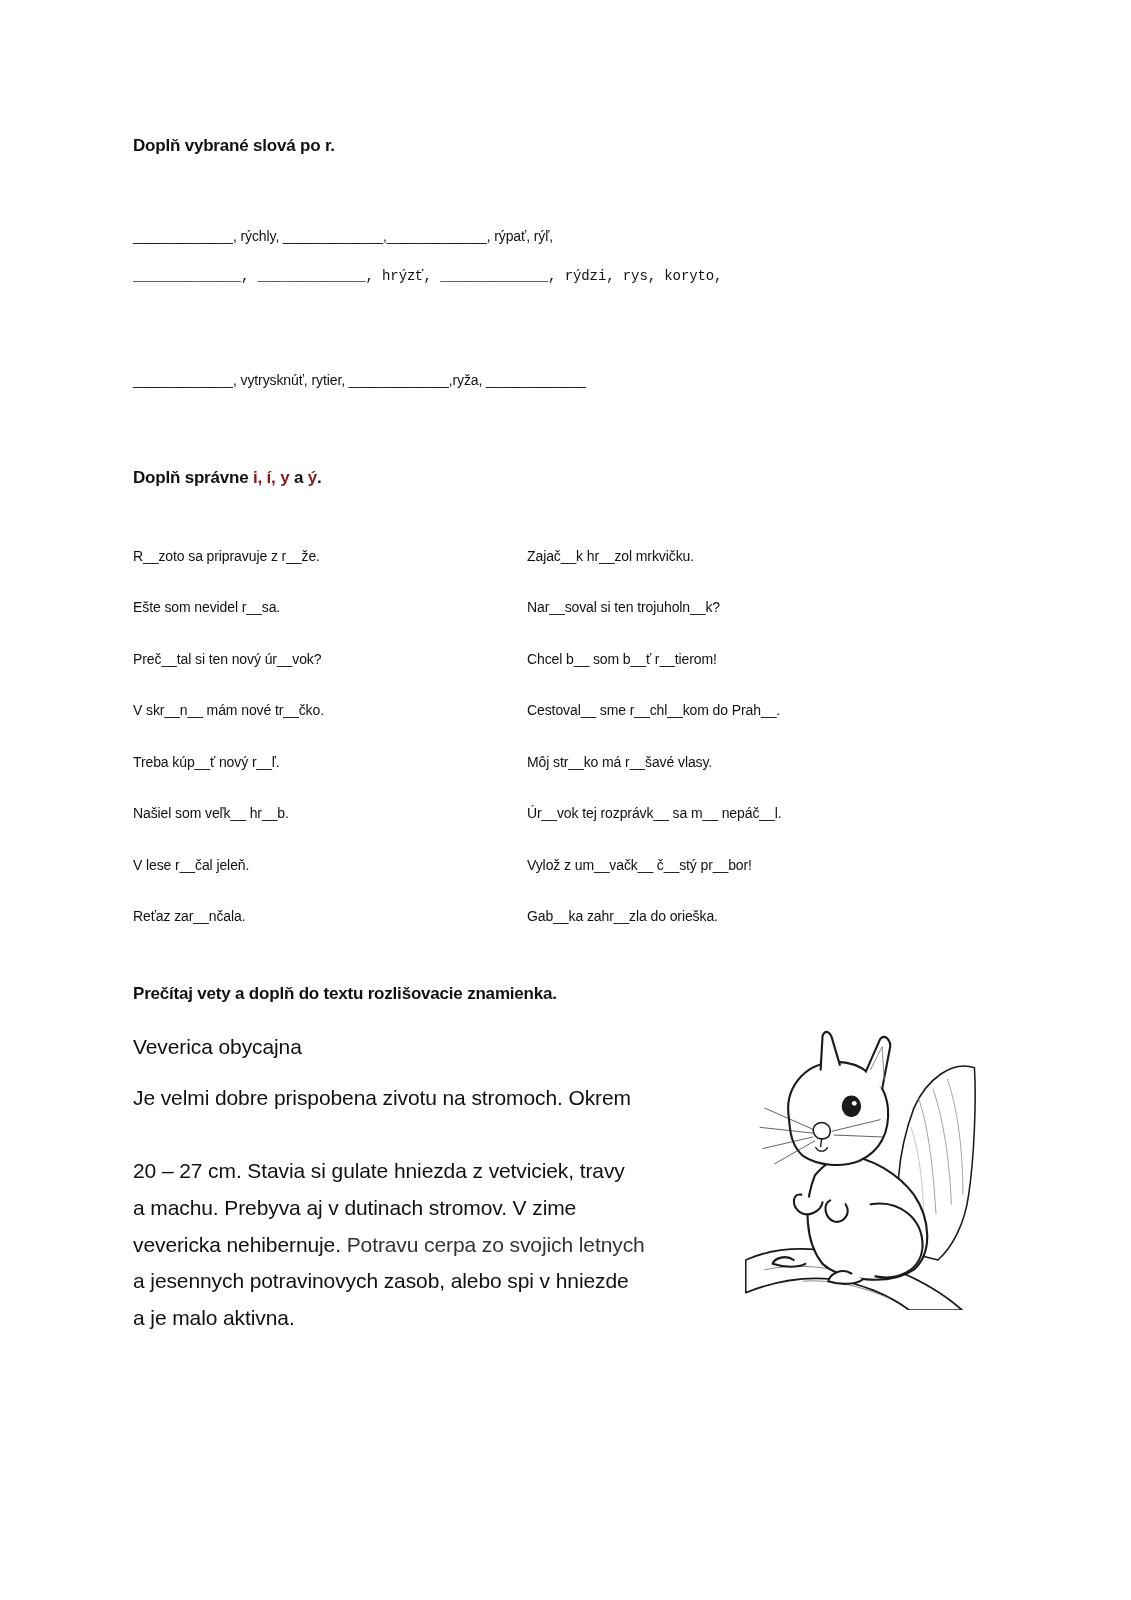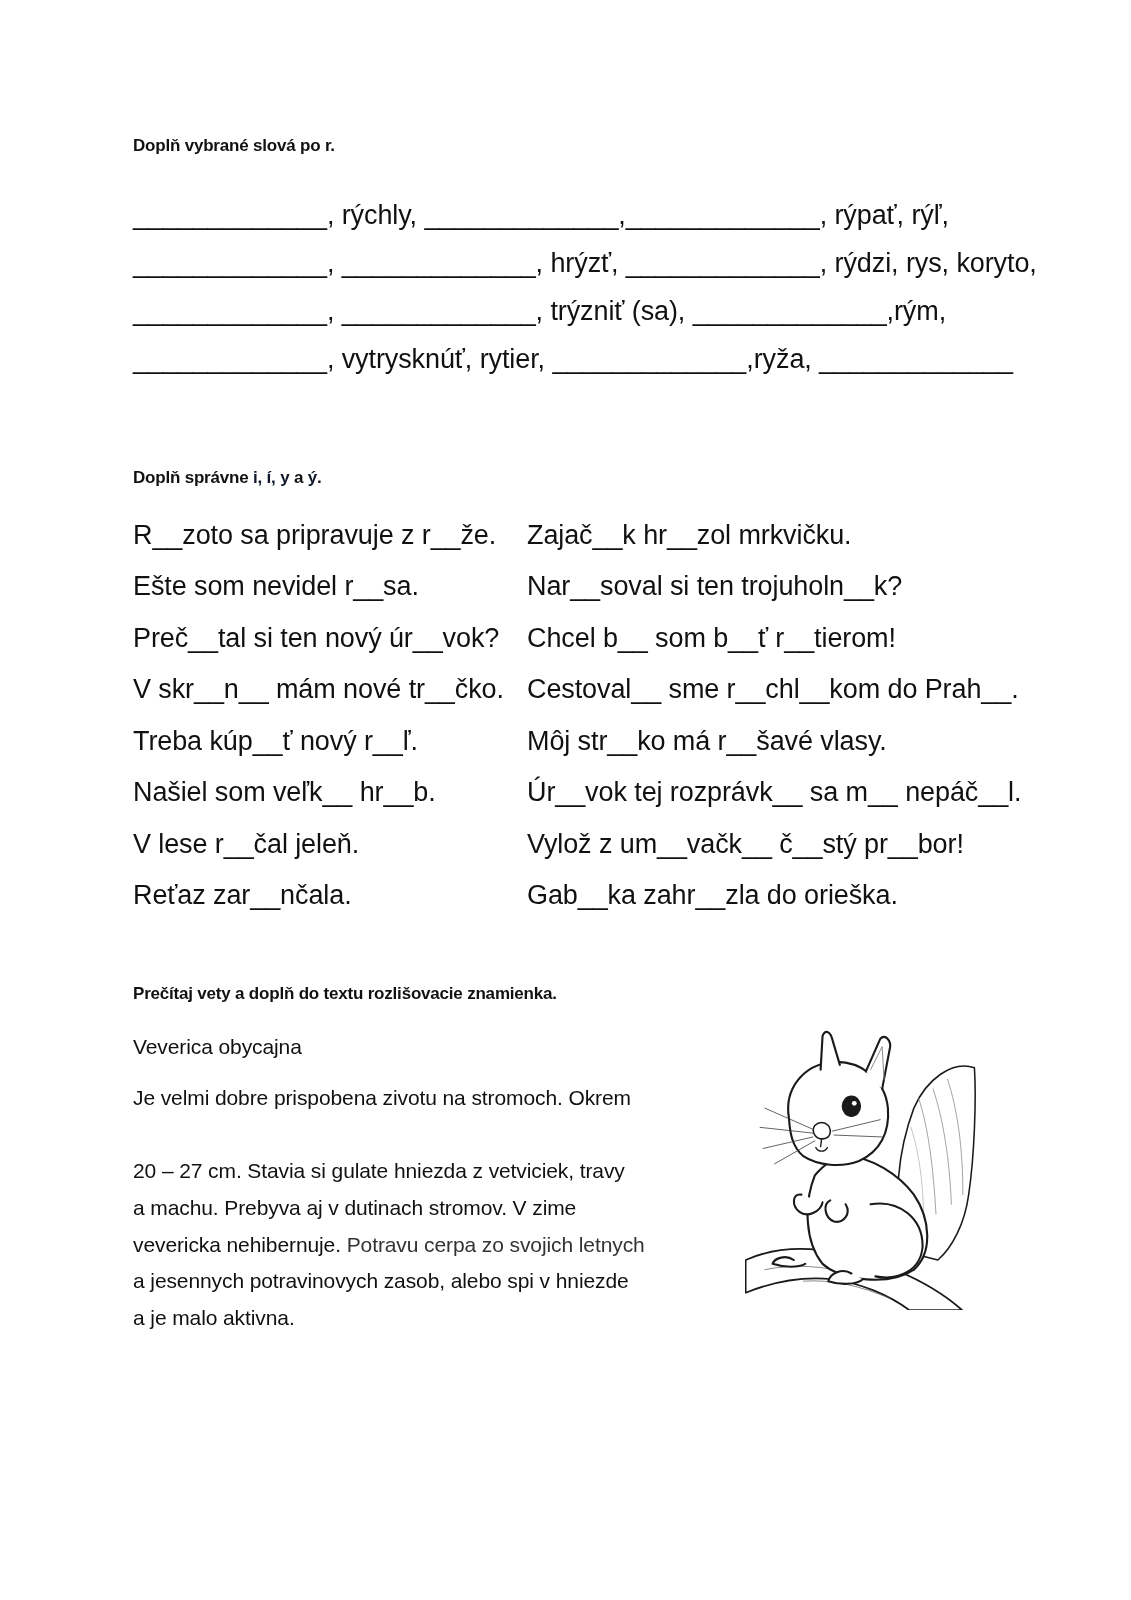--- a/index.html
+++ b/index.html
@@ -21,27 +21,28 @@
       width: 1131px; height: 1600px;
     }
     .heading {
       position: absolute;
       left: 133px;
       font-weight: bold;
       font-size: 17px;
       letter-spacing: -0.2px;
       white-space: nowrap;
     }
-    .green { color: #0f172a; }
+    .green { color: #7f1d1d; }
     .line {
       position: absolute;
       left: 133px;
-      font-size: 27px;
+      font-size: 14px;
       white-space: nowrap;
       letter-spacing: -0.1px;
+      margin-top: 28px;
     }
     .col-right { left: 527px; }
     .para-line {
       position: absolute;
       left: 133px;
       font-size: 21px;
       white-space: nowrap;
       letter-spacing: -0.1px;
     }
     .soft { color: #333333; }
@@ -53,22 +54,21 @@
       height: 298px;
     }
   </style>
 </head>
 <body>
 
 <div class="page">
 
   <div class="heading" style="top:136px;">Doplň vybrané slová po r.</div>
   <div class="line" style="top:200px;">_____________, rýchly, _____________,_____________, rýpať, rýľ,</div>
-  <div class="line" style="top:248px;">_____________,  _____________, hrýzť, _____________, rýdzi, rys, koryto,</div>
-  <div class="line" style="top:296px;">_____________, _____________, trýzniť (sa), _____________,rým,</div>
+  <div class="line" style="top:240px;font-family:Liberation Mono, monospace;">_____________,  _____________, hrýzť, _____________, rýdzi, rys, koryto,</div>
   <div class="line" style="top:344px;text-align:center;">_____________, vytrysknúť, rytier, _____________,ryža, _____________</div>
 
   <div class="heading" style="top:468px;">
     <span>Doplň správne </span><span class="green">i, í, y</span><span> a </span><span class="green">ý</span><span>.</span>
   </div>
 
   <div class="line" style="top:520px;">R__zoto sa pripravuje z r__že.</div>
   <div class="line" style="top:571px;">Ešte som nevidel r__sa.</div>
   <div class="line" style="top:623px;">Preč__tal si ten nový úr__vok?</div>
   <div class="line" style="top:674px;">V skr__n__  mám nové tr__čko.</div>

